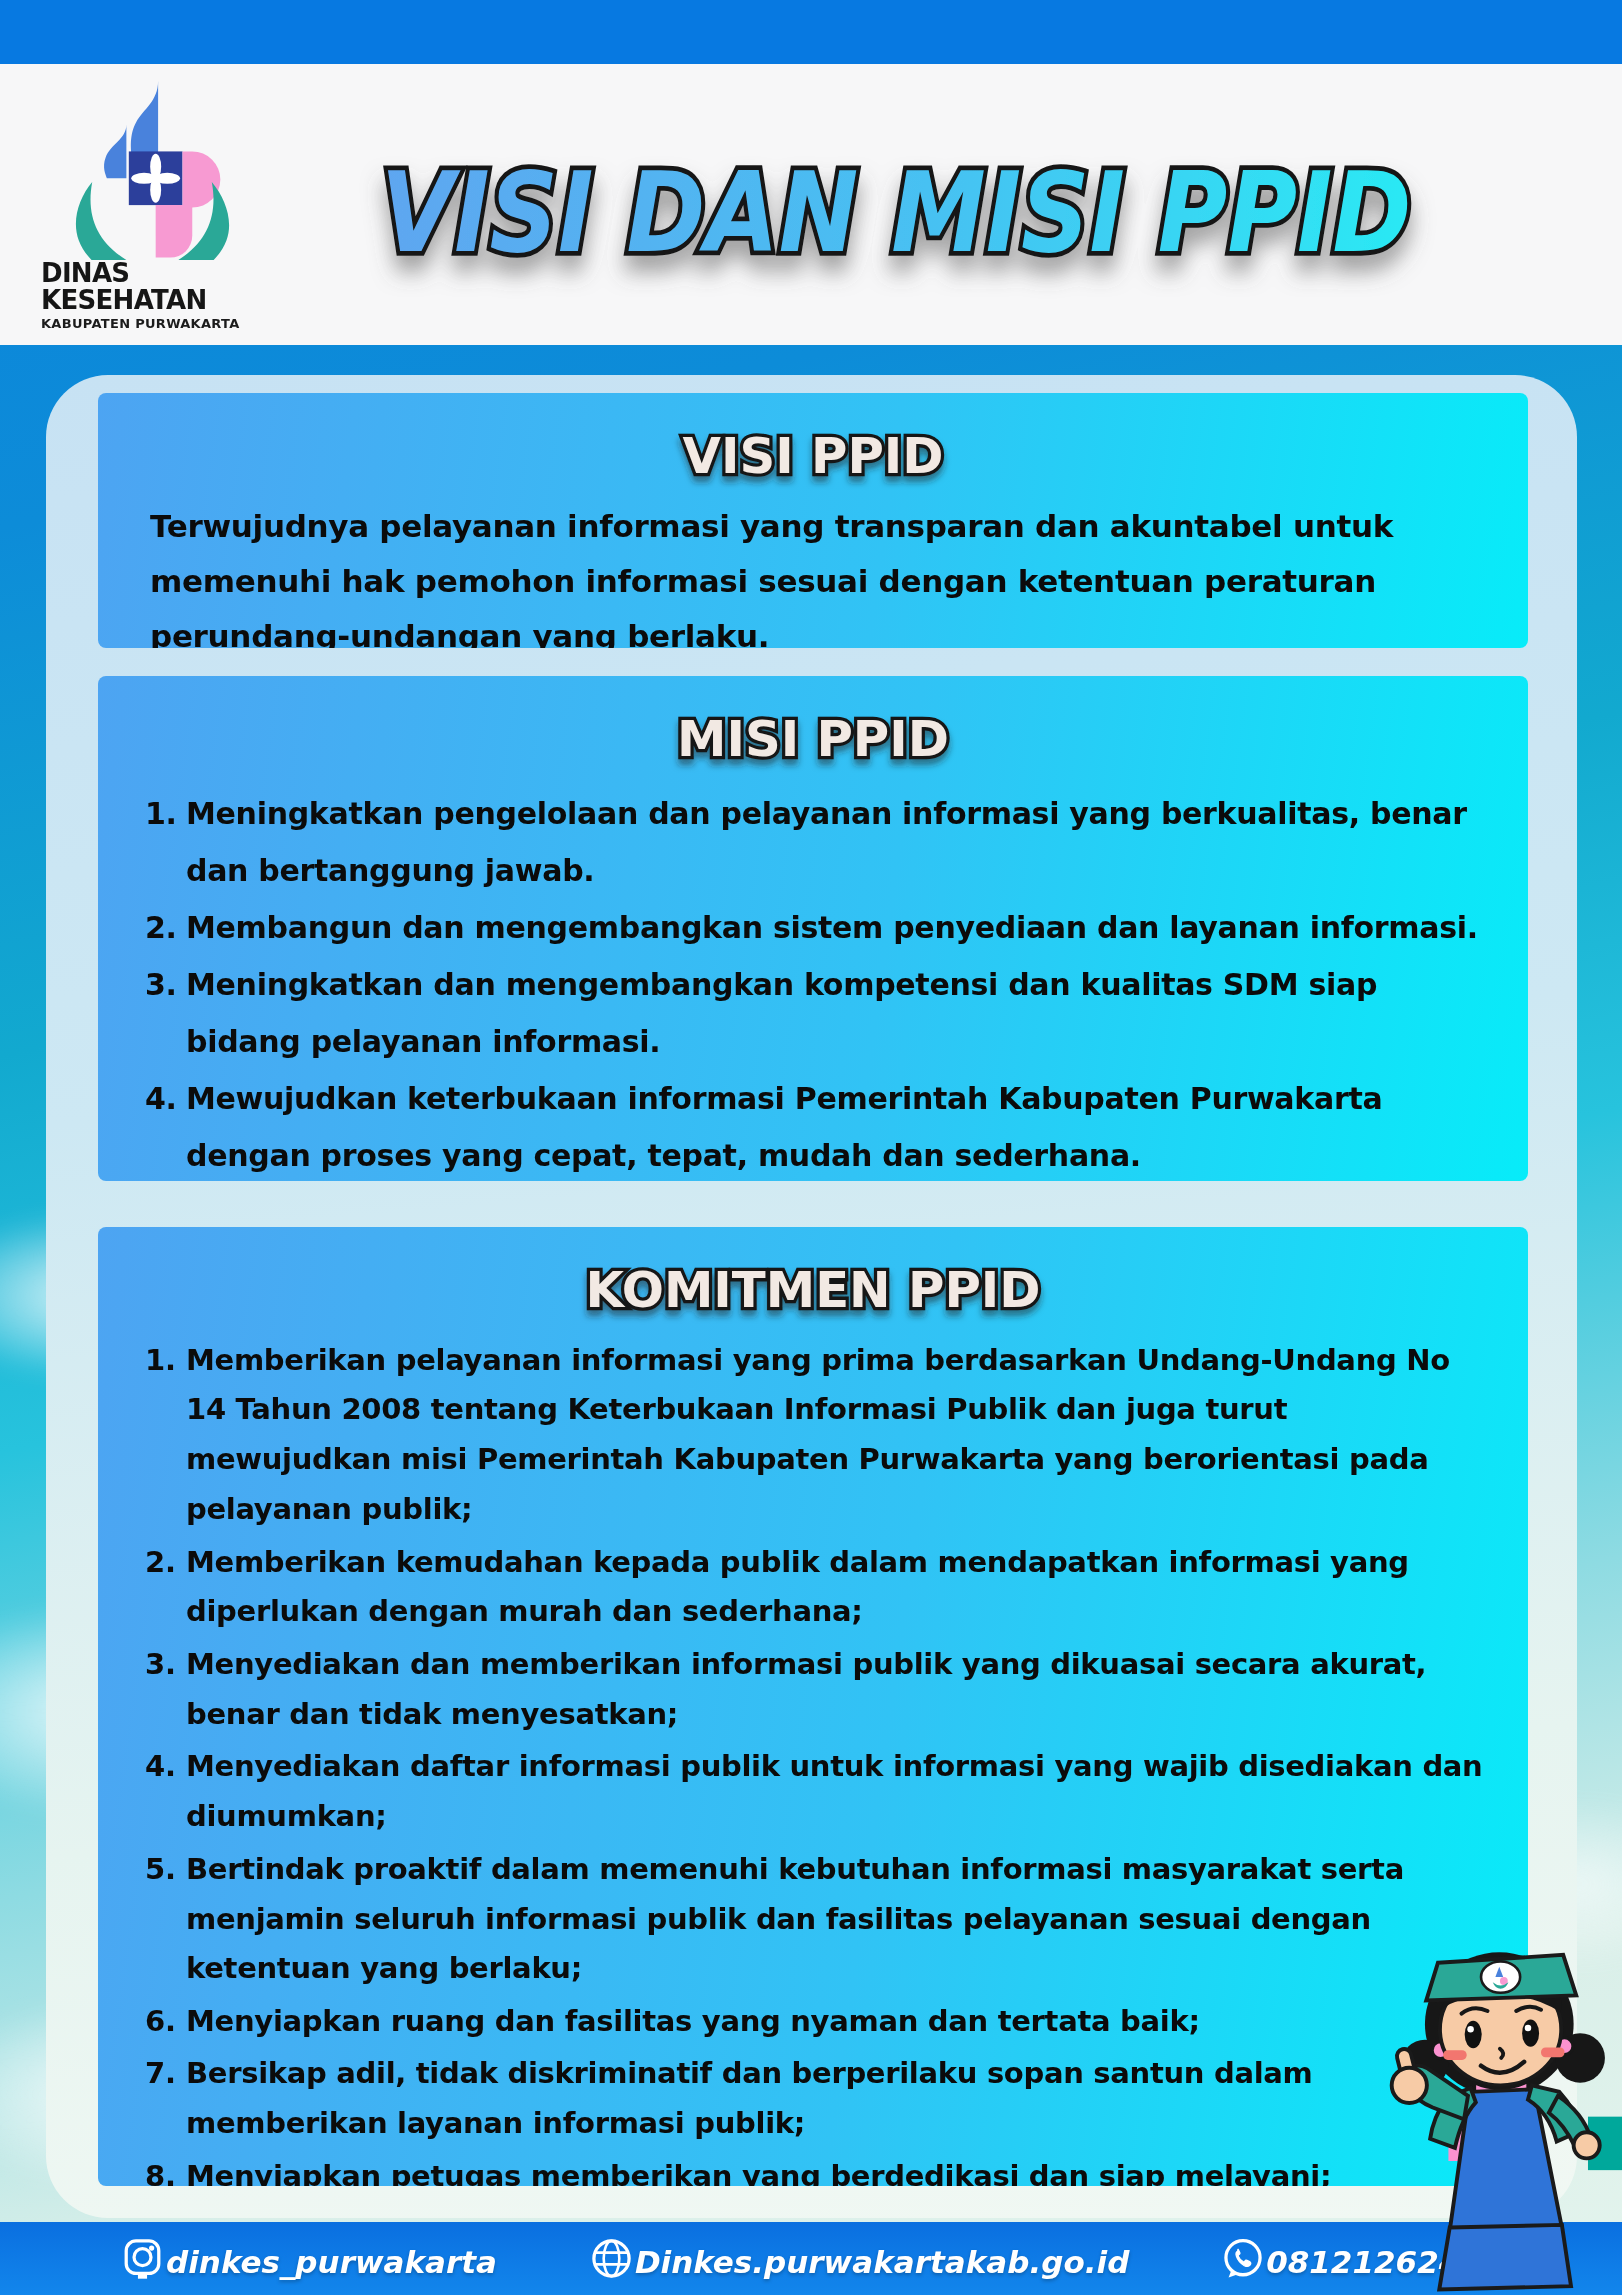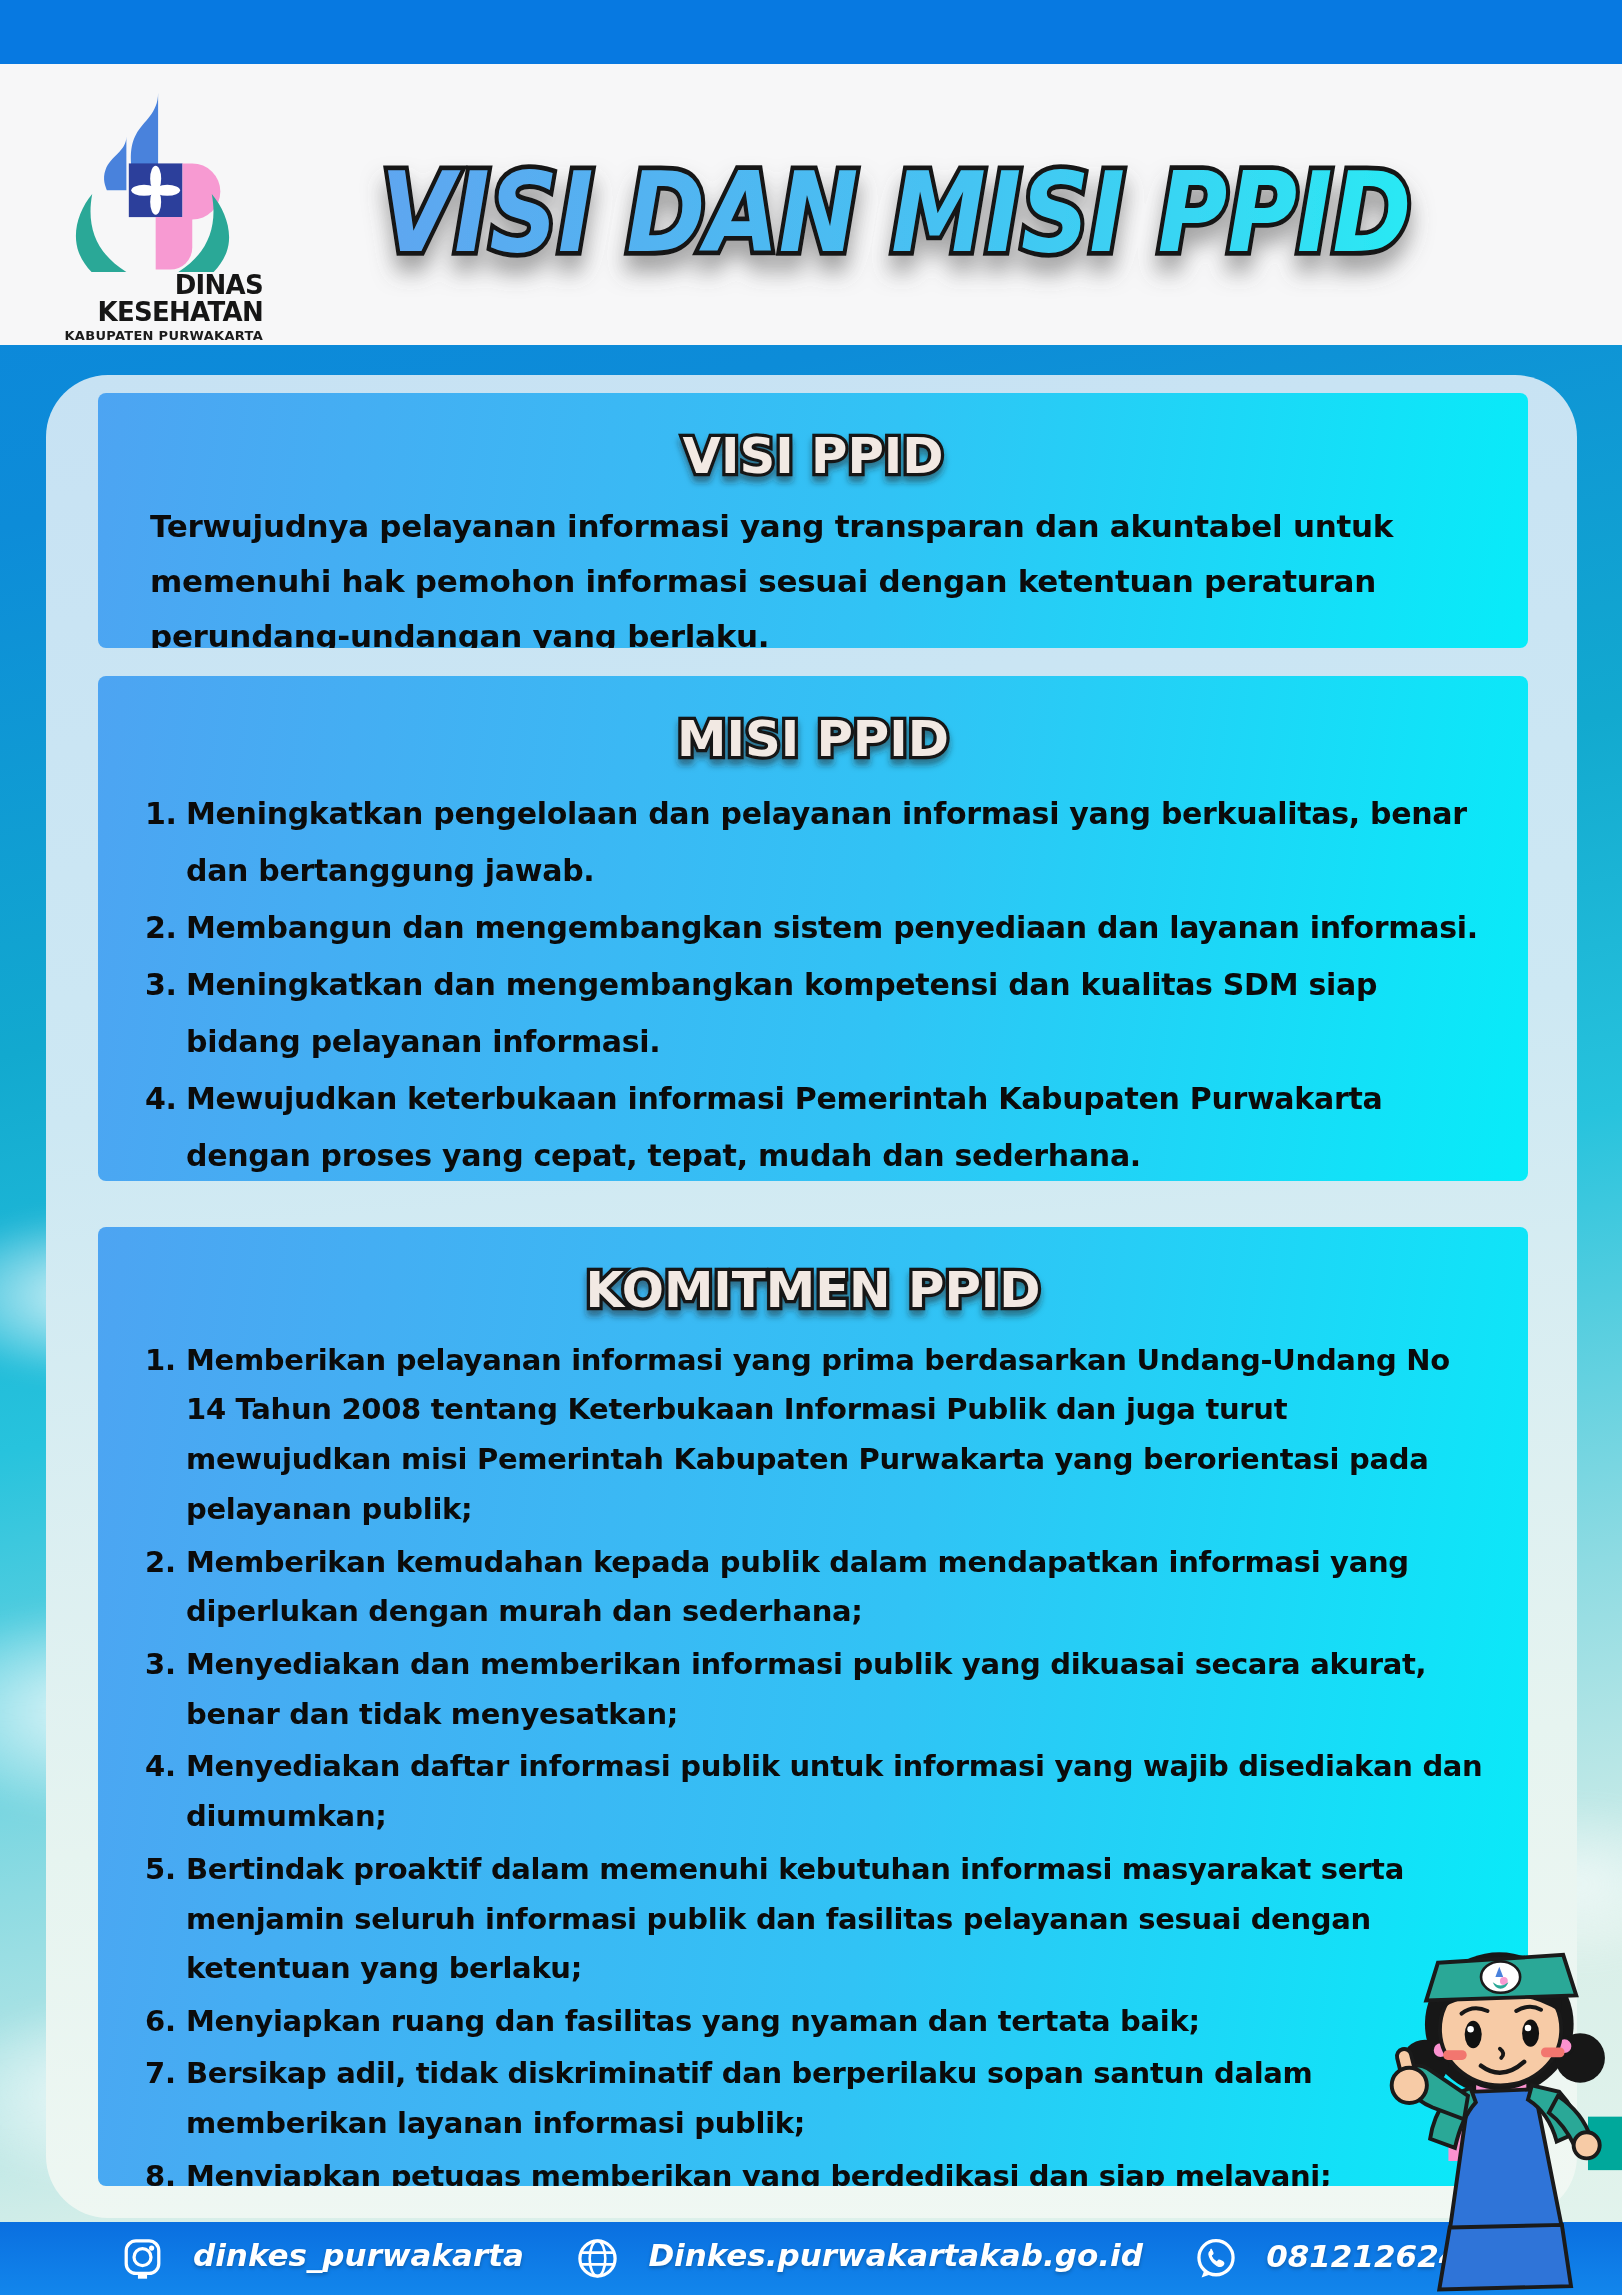--- a/index.html
+++ b/index.html
@@ -8,21 +8,21 @@
     background:linear-gradient(168deg,#0b83dc 0%,#0d8cd8 20%,#12a9cf 40%,#27c3dd 55%,#8edbe2 72%,#d9efe9 86%,#e4f4ed 100%);}
   .cloud{position:absolute;border-radius:50%;background:radial-gradient(closest-side,rgba(255,255,255,.85),rgba(255,255,255,0));filter:blur(11.8px);pointer-events:none;}
   .cloud.c1{left:-79px;top:1211px;width:340px;height:170px;}
   .cloud.c2{left:-105px;top:1603px;width:406px;height:216px;}
   .cloud.c3{left:-65px;top:1996px;width:366px;height:196px;}
   .cloud.c4{right:-92px;top:1799px;width:275px;height:170px;opacity:.7;}
 
   
   .topbar{position:absolute;left:0;top:0;width:1623px;height:64px;background:#0779e1;}
   .header{position:absolute;left:0;top:64px;width:1623px;height:281px;background:#f7f7f8;}
-  .logo{position:absolute;left:41px;top:25px;width:222px;text-align:right;}
+  .logo{position:absolute;left:41px;top:13px;width:222px;text-align:left;}
   .logo svg{display:block;margin:0 auto;}
   .logo-line1{font-size:26px;font-weight:bold;color:#161616;letter-spacing:-0.7px;line-height:1.05;}
   .logo-line2{font-size:13px;font-weight:bold;color:#1c1c1c;letter-spacing:0.3px;margin-top:1.3px;}
   .title-wrap{position:absolute;left:340px;top:46px;width:1112px;height:216px;}
   .title-wrap svg{width:100%;height:100%;}
 
   
   .container{position:absolute;left:46px;top:375px;width:1531px;height:1843px;border-radius:62px;
     background:linear-gradient(175deg,#c7e2f3 0%,#cde8f3 38%,#e6f4f0 75%,#f1f8f3 100%);}
 
@@ -41,21 +41,21 @@
   ol.plist .num{flex:0 0 41px;text-align:left;}
   ol.plist .txt{flex:1;}
   .misi ol.plist{font-size:30px;line-height:1.9;}
   .komitmen ol.plist{font-size:29px;line-height:1.72;}
   .komitmen ol.plist li{margin-bottom:2.6px;}
 
   
   .footer{position:absolute;left:0;top:2222px;width:1623px;height:73px;
     background:linear-gradient(180deg,#0a6fe0 0%,#1286ec 100%);display:flex;align-items:center;
     padding:0 98px 0 121px;box-sizing:border-box;justify-content:space-between;z-index:4;}
-  .contact{display:flex;align-items:flex-start;gap:29px;color:#fff;font-size:31px;font-weight:bold;font-style:italic;
+  .contact{display:flex;align-items:flex-end;gap:2px;color:#fff;font-size:31px;font-weight:bold;font-style:italic;
     text-shadow:0 2px 3.9px rgba(0,0,0,.25);}
   .contact svg{display:block;}
 
   .nurse{position:absolute;left:1371px;top:1921px;width:252px;height:375px;z-index:6;}
 </style>
 </head>
 <body>
 
 <div class="page">
 

